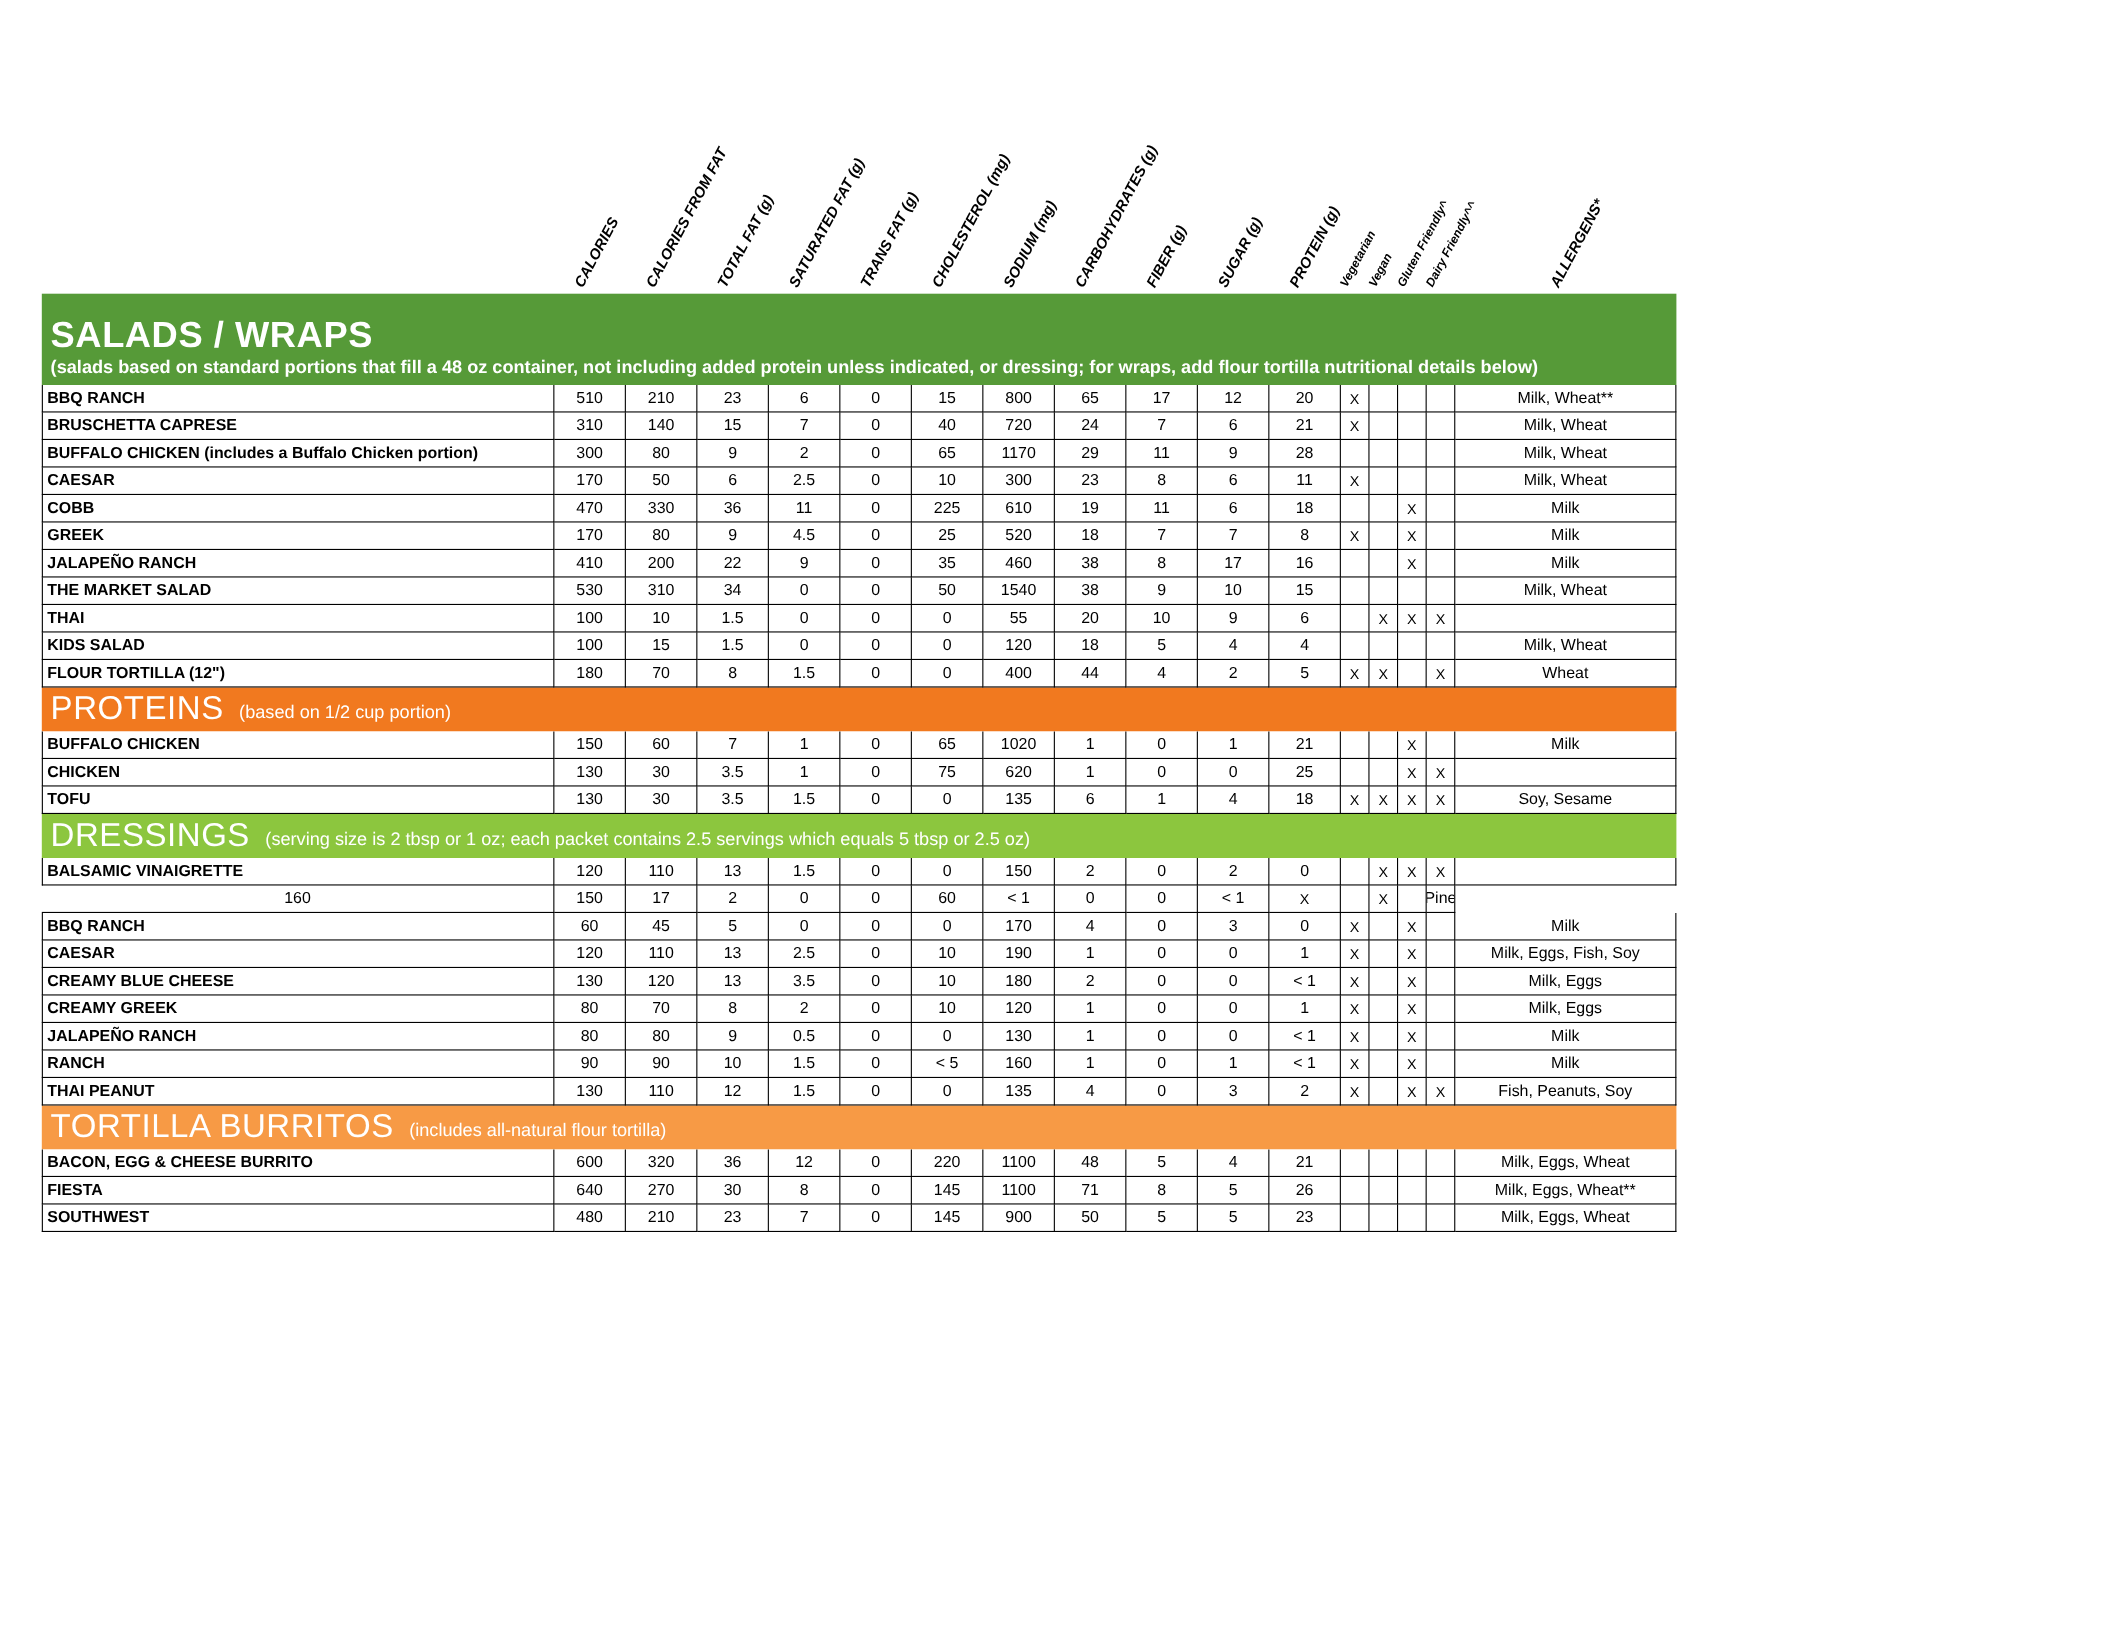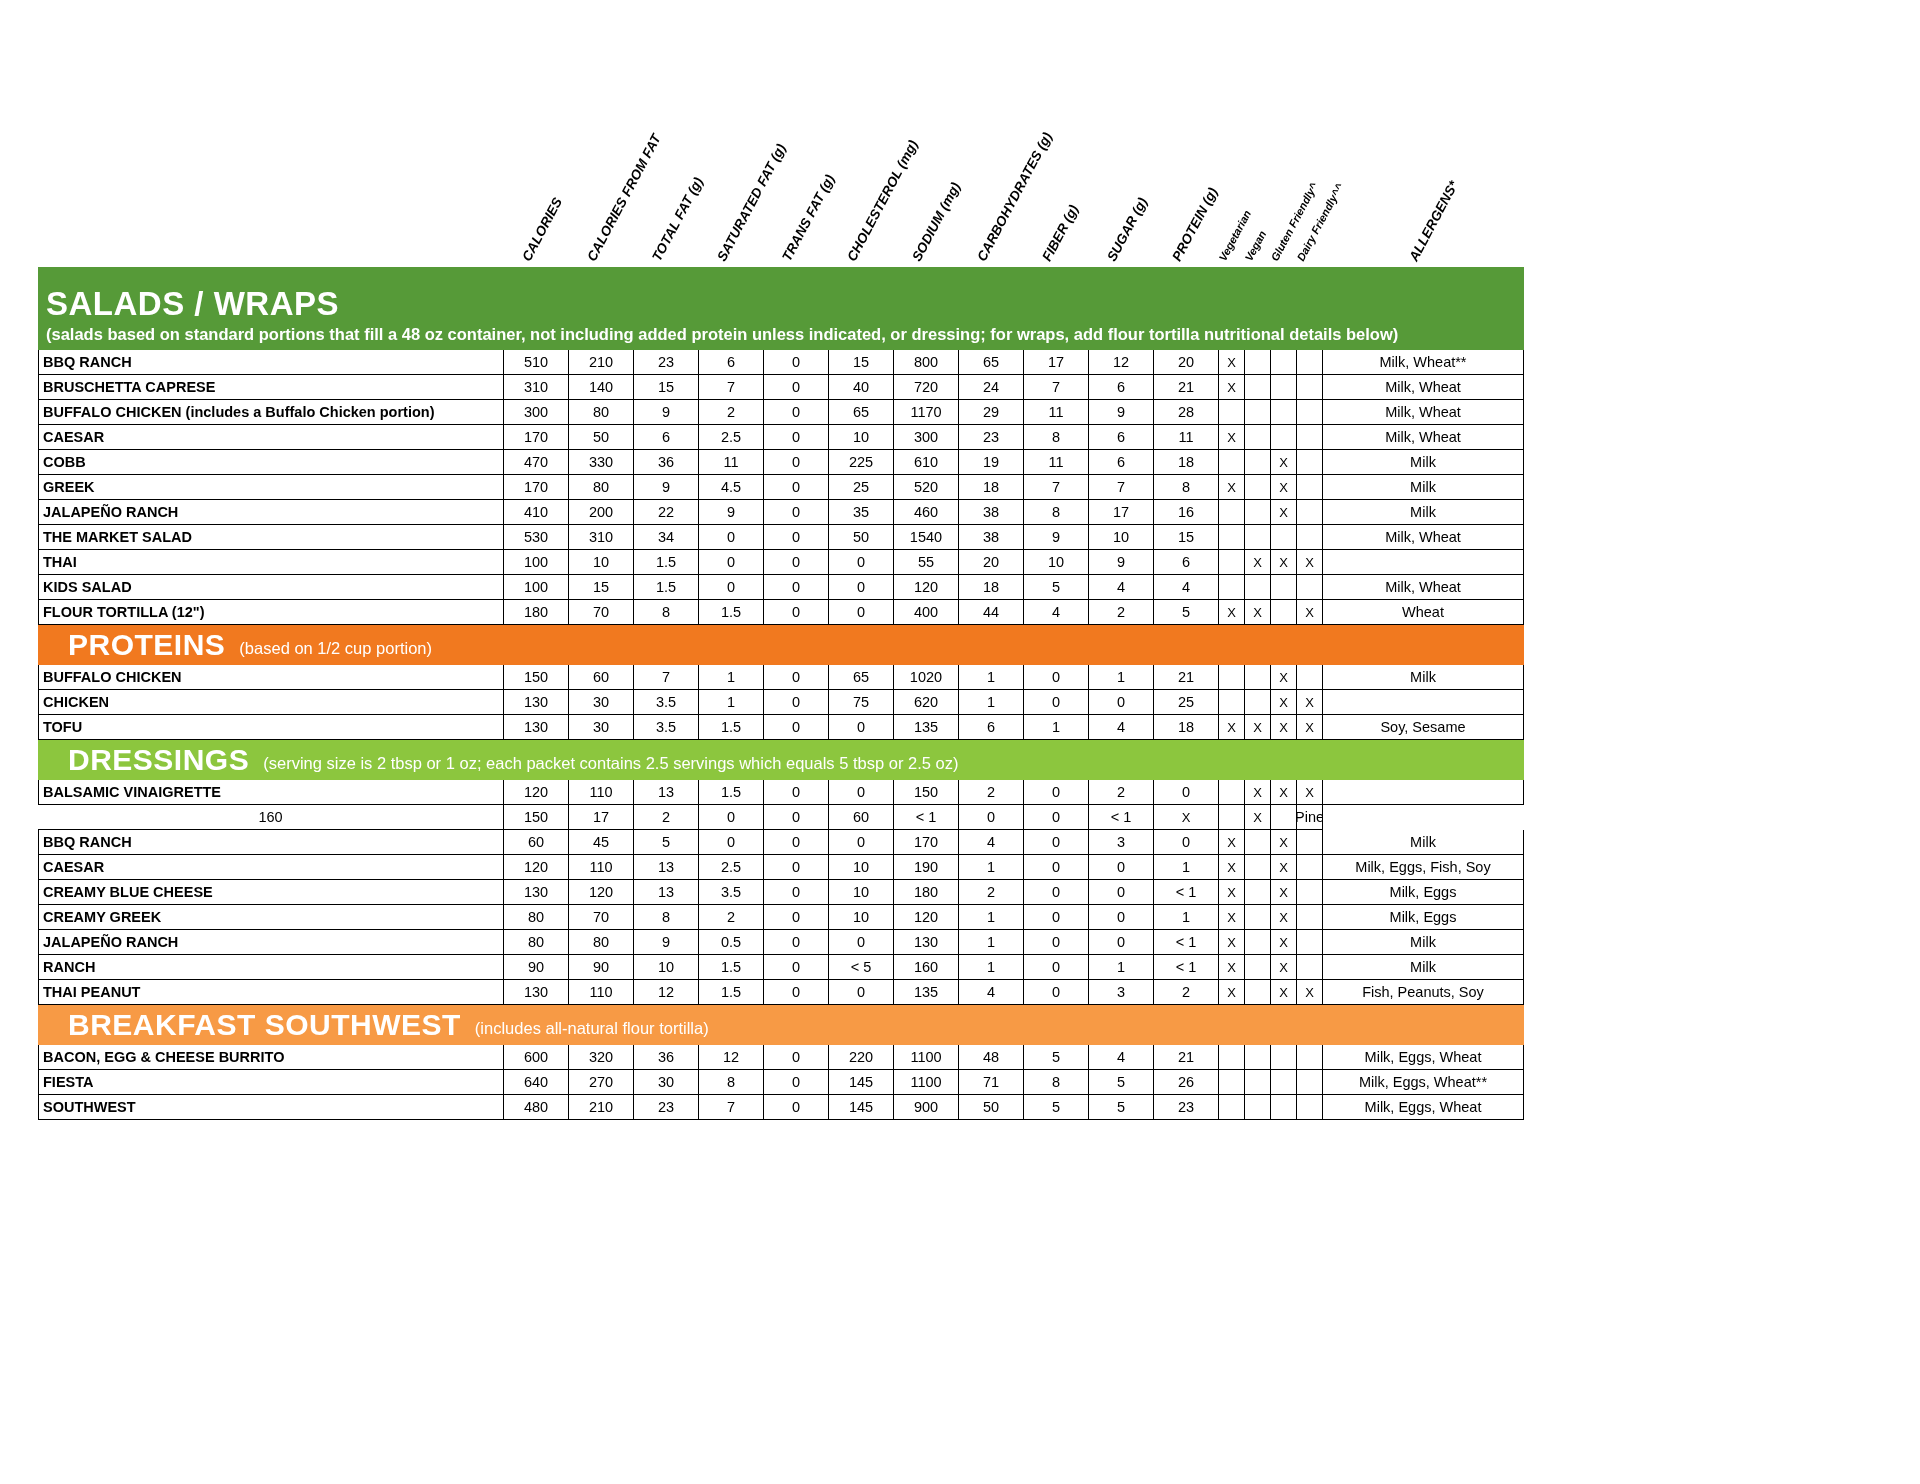--- a/index.html
+++ b/index.html
@@ -26,21 +26,21 @@
     line-height: 1;
   }
   .col-label.flag { font-size: 11px; }
 
   
   .section-banner { color: #fff; width: 1486px; }
   .section-banner.stacked { display: block; padding: 17px 8px 5px 8px; }
   .section-banner.stacked .banner-title { display: block; font-size: 33px; font-weight: bold; line-height: 40px; letter-spacing: 0.5px; }
   .section-banner.stacked .banner-subtitle { display: block; font-size: 16.5px; font-weight: bold; line-height: 21px; }
   .section-banner.inline { height: 40px; display: flex; align-items: center; gap: 14px; padding-left: 8px; }
-  .section-banner.inline .banner-title { font-size: 30px; font-weight: bold; letter-spacing: 0.5px; margin-left: 22px; }
+  .section-banner.inline .banner-title { font-size: 30px; font-weight: normal; letter-spacing: 0.5px; }
   .section-banner.inline .banner-subtitle { font-size: 16.5px; font-weight: normal; position: relative; top: 3px; }
 
   
   .data-row {
     display: grid;
     grid-template-columns: 466px repeat(11, 65px) repeat(4, 26px) 201px;
     background: #fff;
   }
   .cell {
     border-right: 1px solid #000;
@@ -525,21 +525,21 @@
           <div class="cell num">0</div>
           <div class="cell num">3</div>
           <div class="cell num">2</div>
           <div class="cell flagc">X</div>
           <div class="cell flagc"></div>
           <div class="cell flagc">X</div>
           <div class="cell flagc">X</div>
           <div class="cell aller">Fish, Peanuts, Soy</div>
         </div>
         <div class="section-banner inline" style="background: rgb(247, 154, 69);">
-          <span class="banner-title">BREAKFAST SOUTHWEST</span>
+          <span class="banner-title">TORTILLA BURRITOS</span>
           <span class="banner-subtitle">(includes all-natural flour tortilla)</span>
         </div>
         <div class="data-row">
           <div class="cell name">BACON, EGG &amp; CHEESE BURRITO</div>
           <div class="cell num">600</div>
           <div class="cell num">320</div>
           <div class="cell num">36</div>
           <div class="cell num">12</div>
           <div class="cell num">0</div>
           <div class="cell num">220</div>

